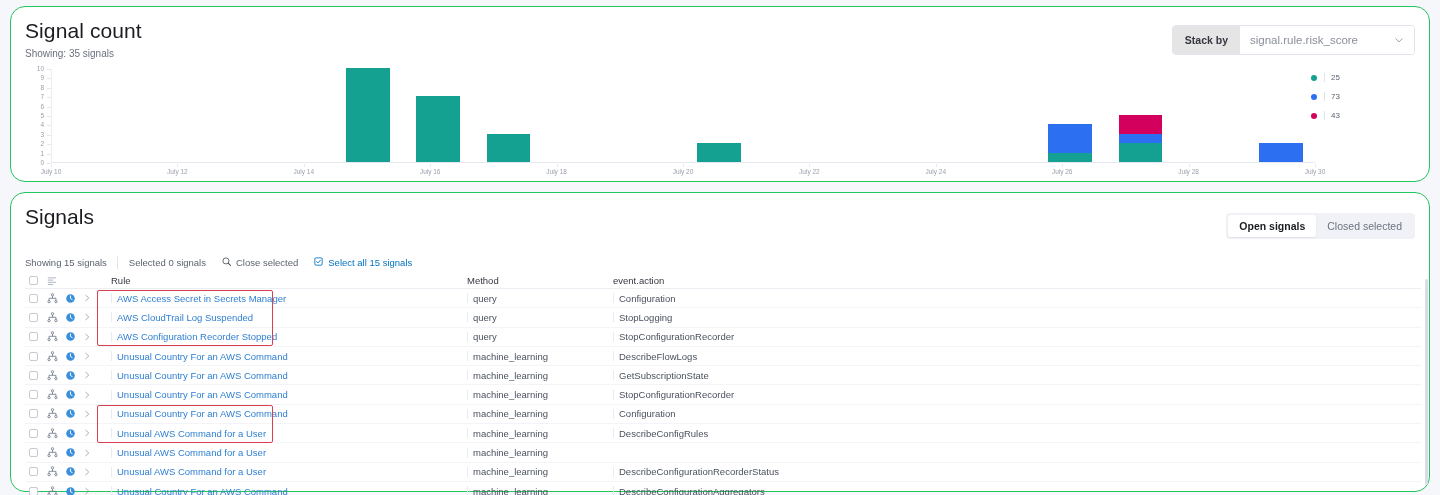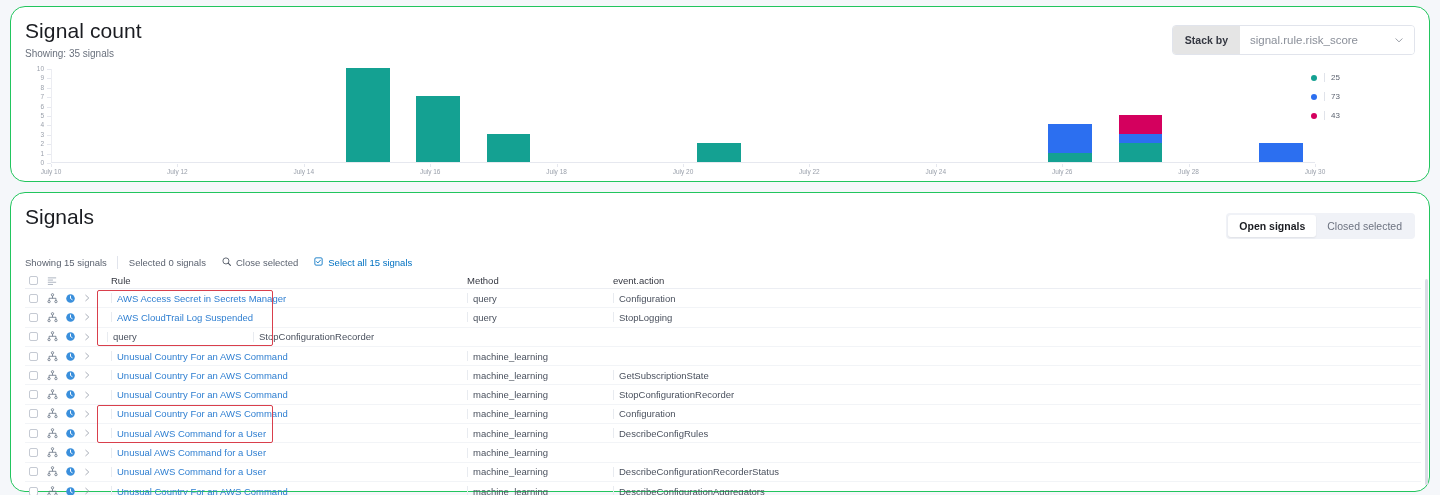--- a/index.html
+++ b/index.html
@@ -387,20 +387,26 @@
                 <circle cx="8" cy="8" r="6.2" fill="#3a8fdc"></circle>
                 <path d="M8 4.4V8l2.4 1.6" fill="none" stroke="#fff" stroke-width="1.4" stroke-linecap="round"></path>
               </svg>
             </span>
             <span class="chev">
               <svg width="8" height="8" viewBox="0 0 16 16">
                 <path d="M5.5 2.5l6 5.5-6 5.5" fill="none" stroke="#8c93a0" stroke-width="1.5" stroke-linecap="round" stroke-linejoin="round"></path>
               </svg>
             </span>
           </div>
+          <div class="c-rule">
+            <div class="cellwrap">
+              <span class="vsep"></span>
+              <span class="cell-txt link">AWS Configuration Recorder Stopped</span>
+            </div>
+          </div>
           <div class="c-method">
             <div class="cellwrap">
               <span class="vsep"></span>
               <span class="cell-txt">query</span>
             </div>
           </div>
           <div class="c-action">
             <div class="cellwrap">
               <span class="vsep"></span>
               <span class="cell-txt">StopConfigurationRecorder</span>
@@ -433,20 +439,26 @@
           <div class="c-rule">
             <div class="cellwrap">
               <span class="vsep"></span>
               <span class="cell-txt link">Unusual Country For an AWS Command</span>
             </div>
           </div>
           <div class="c-method">
             <div class="cellwrap">
               <span class="vsep"></span>
               <span class="cell-txt">machine_learning</span>
+            </div>
+          </div>
+          <div class="c-action">
+            <div class="cellwrap">
+              <span class="vsep"></span>
+              <span class="cell-txt">DescribeFlowLogs</span>
             </div>
           </div>
         </div>
         <div class="trow body">
           <div class="c-ctrl">
             <div class="cb"></div>
             <span class="rico">
               <svg width="11" height="11" viewBox="0 0 16 16">
                 <circle cx="8" cy="2.6" r="1.7" fill="none" stroke="#6b7787" stroke-width="1.2"></circle>
                 <circle cx="3" cy="12.5" r="1.7" fill="none" stroke="#6b7787" stroke-width="1.2"></circle>

